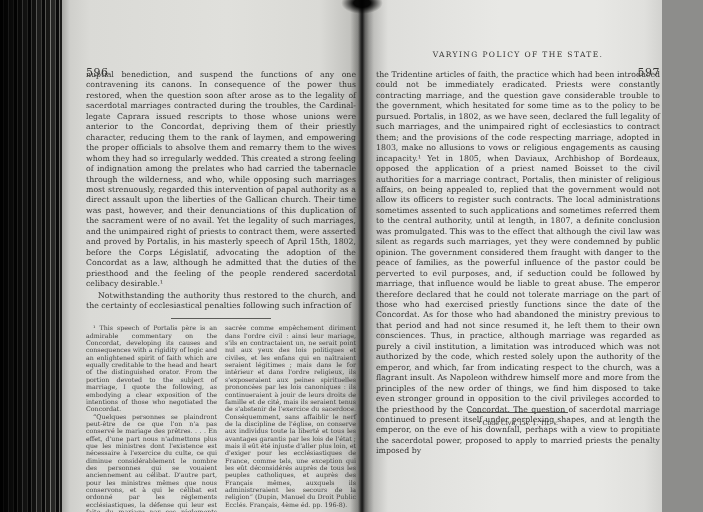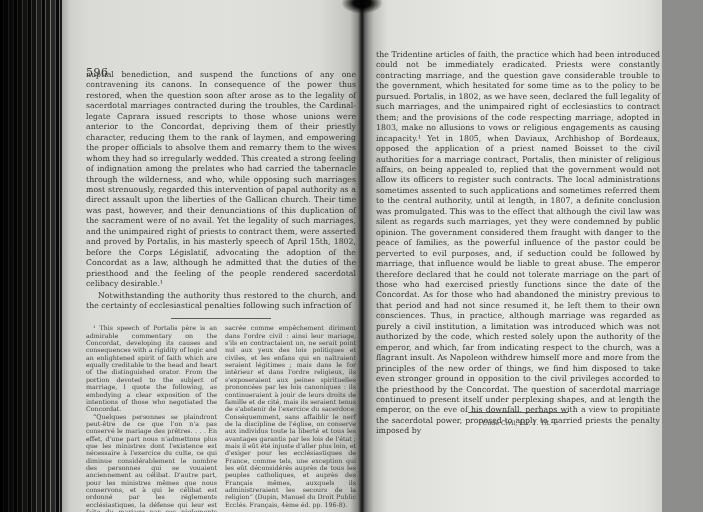--- a/index.html
+++ b/index.html
@@ -74,20 +74,24 @@
         </div>
         <div class="fncol">
           <p>sacrée comme empêchement diriment dans l'ordre civil : ainsi leur mariage, s'ils en contractaient un, ne serait point nul aux yeux des lois politiques et civiles, et les enfans qui en naîtraient seraient légitimes ; mais dans le for intérieur et dans l'ordre religieux, ils s'exposeraient aux peines spirituelles prononcées par les lois canoniques : ils continueraient à jouir de leurs droits de famille et de cité, mais ils seraient tenus de s'abstenir de l'exercice du sacerdoce.  Conséquemment, sans affaiblir le nerf de la discipline de l'église, on conserve aux individus toute la liberté et tous les avantages garantis par les lois de l'état ; mais il eût été injuste d'aller plus loin, et d'exiger pour les ecclésiastiques de France, comme tels, une exception qui les eût déconsidérés auprès de tous les peuples catholiques, et auprès des Français mêmes, auxquels ils administreraient les secours de la religion” (Dupin, Manuel du Droit Public Ecclés. Français, 4ème éd. pp. 196-8).</p>
         </div>
       </div>
     </div>
   </div>
 
   <div class="page page-right">
     <div class="content">
+      <div class="head">
+        <span class="rh">VARYING POLICY OF THE STATE.</span>
+        <span class="pn pn-right">597</span>
+      </div>
       <p class="body">the Tridentine articles of faith, the practice which had been introduced could not be immediately eradicated.  Priests were constantly contracting marriage, and the question gave considerable trouble to the government, which hesitated for some time as to the policy to be pursued.  Portalis, in 1802, as we have seen, declared the full legality of such marriages, and the unimpaired right of ecclesiastics to contract them; and the provisions of the code respecting marriage, adopted in 1803, make no allusions to vows or religious engagements as causing incapacity.¹  Yet in 1805, when Daviaux, Archbishop of Bordeaux, opposed the application of a priest named Boisset to the civil authorities for a marriage contract, Portalis, then minister of religious affairs, on being appealed to, replied that the government would not allow its officers to register such contracts.  The local administrations sometimes assented to such applications and sometimes referred them to the central authority, until at length, in 1807, a definite conclusion was promulgated.  This was to the effect that although the civil law was silent as regards such marriages, yet they were condemned by public opinion.  The government considered them fraught with danger to the peace of families, as the powerful influence of the pastor could be perverted to evil purposes, and, if seduction could be followed by marriage, that influence would be liable to great abuse.  The emperor therefore declared that he could not tolerate marriage on the part of those who had exercised priestly functions since the date of the Concordat.  As for those who had abandoned the ministry previous to that period and had not since resumed it, he left them to their own consciences.  Thus, in practice, although marriage was regarded as purely a civil institution, a limitation was introduced which was not authorized by the code, which rested solely upon the authority of the emperor, and which, far from indicating respect to the church, was a flagrant insult.  As Napoleon withdrew himself more and more from the principles of the new order of things, we find him disposed to take even stronger ground in opposition to the civil privileges accorded to the priesthood by the Concordat.  The question of sacerdotal marriage continued to present itself under perplexing shapes, and at length the emperor, on the eve of his downfall, perhaps with a view to propitiate the sacerdotal power, proposed to apply to married priests the penalty imposed by</p>
     </div>
     <div class="right-footer">
       <div class="fnrule"></div>
       <p class="fn-center">¹ Code Civil, Liv. 1. Tit. v.</p>
     </div>
   </div>
 
   <div class="gutter"></div>
   <div class="gutter-notch"></div>

